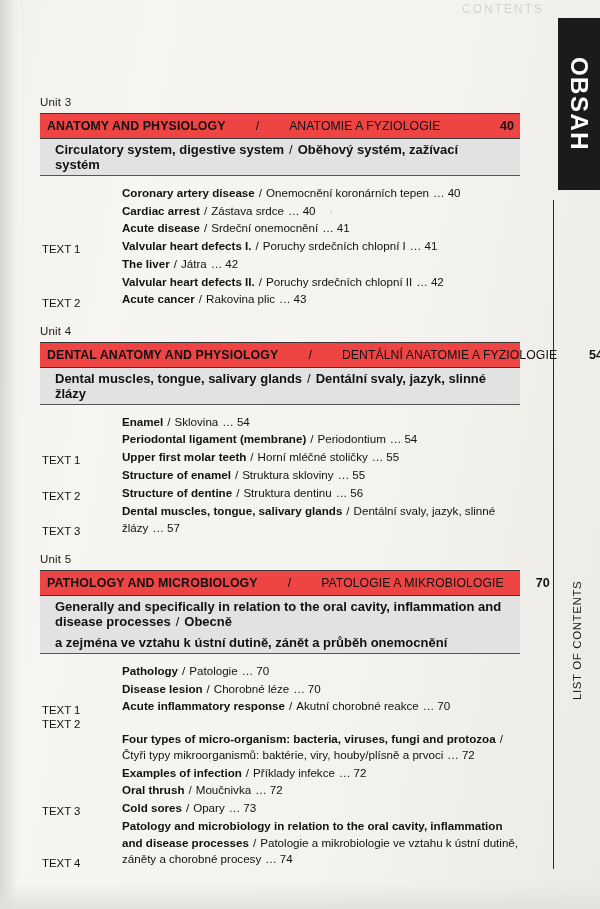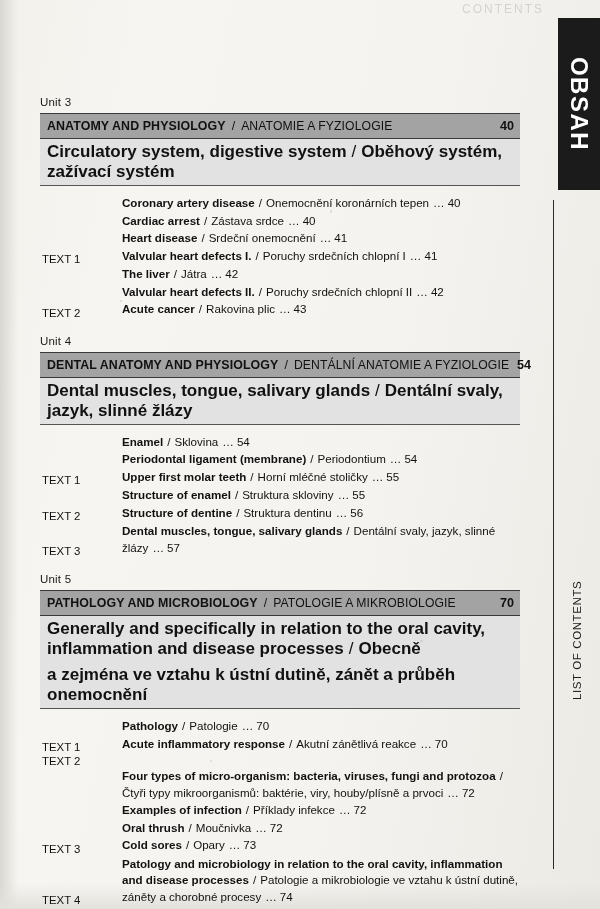--- a/index.html
+++ b/index.html
@@ -112,27 +112,28 @@
 
   .unit-label {
     font-size: 11.5px;
     color: #1a1a1a;
     margin: 0 0 5px 0;
     letter-spacing: 0.2px;
   }
   .unit-block { margin-bottom: 16px; }
 
   .unit-title-bar {
-    background: #a3a3a3;
+    background: #ef4444;
     border-top: 1px solid #3a3a3a;
     border-bottom: 1px solid #3a3a3a;
     display: flex;
     align-items: center;
     padding: 3px 6px 3px 7px;
     min-height: 18px;
+    gap: 24px;
   }
   .unit-title-bar .en {
     font-weight: bold;
     font-size: 12.4px;
     letter-spacing: 0.1px;
     white-space: nowrap;
   }
   .unit-title-bar .sep {
     margin: 0 6px;
     font-size: 12.4px;
@@ -146,22 +147,22 @@
   .unit-title-bar .pg {
     font-weight: bold;
     font-size: 12.6px;
     margin-left: auto;
     padding-left: 8px;
   }
 
   .subject-bar {
     background: #e2e2e2;
     border-bottom: 1px solid #555;
-    padding: 3px 7px;
-    font-size: 17px;
+    padding: 3px 15px;
+    font-size: 13px;
     font-weight: bold;
   }
   .subject-bar .cz { font-weight: bold; }
   .subject-bar .sep { margin: 0 5px; font-weight: normal; }
   .subject-bar.cont {
     font-weight: bold;
     border-bottom: 1px solid #555;
   }
   .subject-bar.nb { border-bottom: none; }
 
@@ -228,21 +229,21 @@
         <span class="cz">ANATOMIE A FYZIOLOGIE</span>
         <span class="pg">40</span>
       </div>
       <div class="subject-bar"><span>Circulatory system, digestive system</span><span class="sep">/</span><span class="cz">Oběhový systém, zažívací systém</span></div>
       <div class="texts">
         <div class="text-row">
           <div class="text-label">TEXT 1</div>
           <div class="text-lines">
             <div class="line"><span class="en">Coronary artery disease</span><span class="sep">/</span><span class="cz">Onemocnění koronárních tepen</span><span class="dots">…</span><span class="pg">40</span></div>
             <div class="line"><span class="en">Cardiac arrest</span><span class="sep">/</span><span class="cz">Zástava srdce</span><span class="dots">…</span><span class="pg">40</span></div>
-            <div class="line"><span class="en">Heart disease</span><span class="sep">/</span><span class="cz">Srdeční onemocnění</span><span class="dots">…</span><span class="pg">41</span></div>
+            <div class="line"><span class="en">Acute disease</span><span class="sep">/</span><span class="cz">Srdeční onemocnění</span><span class="dots">…</span><span class="pg">41</span></div>
             <div class="line"><span class="en">Valvular heart defects I.</span><span class="sep">/</span><span class="cz">Poruchy srdečních chlopní I</span><span class="dots">…</span><span class="pg">41</span></div>
           </div>
         </div>
         <div class="text-row">
           <div class="text-label">TEXT 2</div>
           <div class="text-lines">
             <div class="line"><span class="en">The liver</span><span class="sep">/</span><span class="cz">Játra</span><span class="dots">…</span><span class="pg">42</span></div>
             <div class="line"><span class="en">Valvular heart defects II.</span><span class="sep">/</span><span class="cz">Poruchy srdečních chlopní II</span><span class="dots">…</span><span class="pg">42</span></div>
             <div class="line"><span class="en">Acute cancer</span><span class="sep">/</span><span class="cz">Rakovina plic</span><span class="dots">…</span><span class="pg">43</span></div>
           </div>
@@ -290,21 +291,22 @@
         <span class="cz">PATOLOGIE A MIKROBIOLOGIE</span>
         <span class="pg">70</span>
       </div>
       <div class="subject-bar nb"><span>Generally and specifically in relation to the oral cavity, inflammation and disease processes</span><span class="sep">/</span><span class="cz">Obecně</span></div>
       <div class="subject-bar cont"><span>a zejména ve vztahu k ústní dutině, zánět a průběh onemocnění</span></div>
       <div class="texts">
         <div class="text-row">
           <div class="text-label">TEXT 1</div>
           <div class="text-lines">
             <div class="line"><span class="en">Pathology</span><span class="sep">/</span><span class="cz">Patologie</span><span class="dots">…</span><span class="pg">70</span></div>
-            <div class="line"><span class="en">Acute inflammatory response</span><span class="sep">/</span><span class="cz">Akutní zánětlivá reakce</span><span class="dots">…</span><span class="pg">70</span></div>
+            <div class="line"><span class="en">Disease lesion</span><span class="sep">/</span><span class="cz">Chorobné léze</span><span class="dots">…</span><span class="pg">70</span></div>
+            <div class="line"><span class="en">Acute inflammatory response</span><span class="sep">/</span><span class="cz">Akutní chorobné reakce</span><span class="dots">…</span><span class="pg">70</span></div>
           </div>
         </div>
         <div class="text-row">
           <div class="text-label">TEXT 2</div>
         </div>
         <div class="text-row">
           <div class="text-label">TEXT 3</div>
           <div class="text-lines">
             <div class="line"><span class="en">Four types of micro-organism: bacteria, viruses, fungi and protozoa</span><span class="sep">/</span><span class="cz">Čtyři typy mikroorganismů: baktérie, viry, houby/plísně a prvoci</span><span class="dots">…</span><span class="pg">72</span></div>
             <div class="line"><span class="en">Examples of infection</span><span class="sep">/</span><span class="cz">Příklady infekce</span><span class="dots">…</span><span class="pg">72</span></div>

